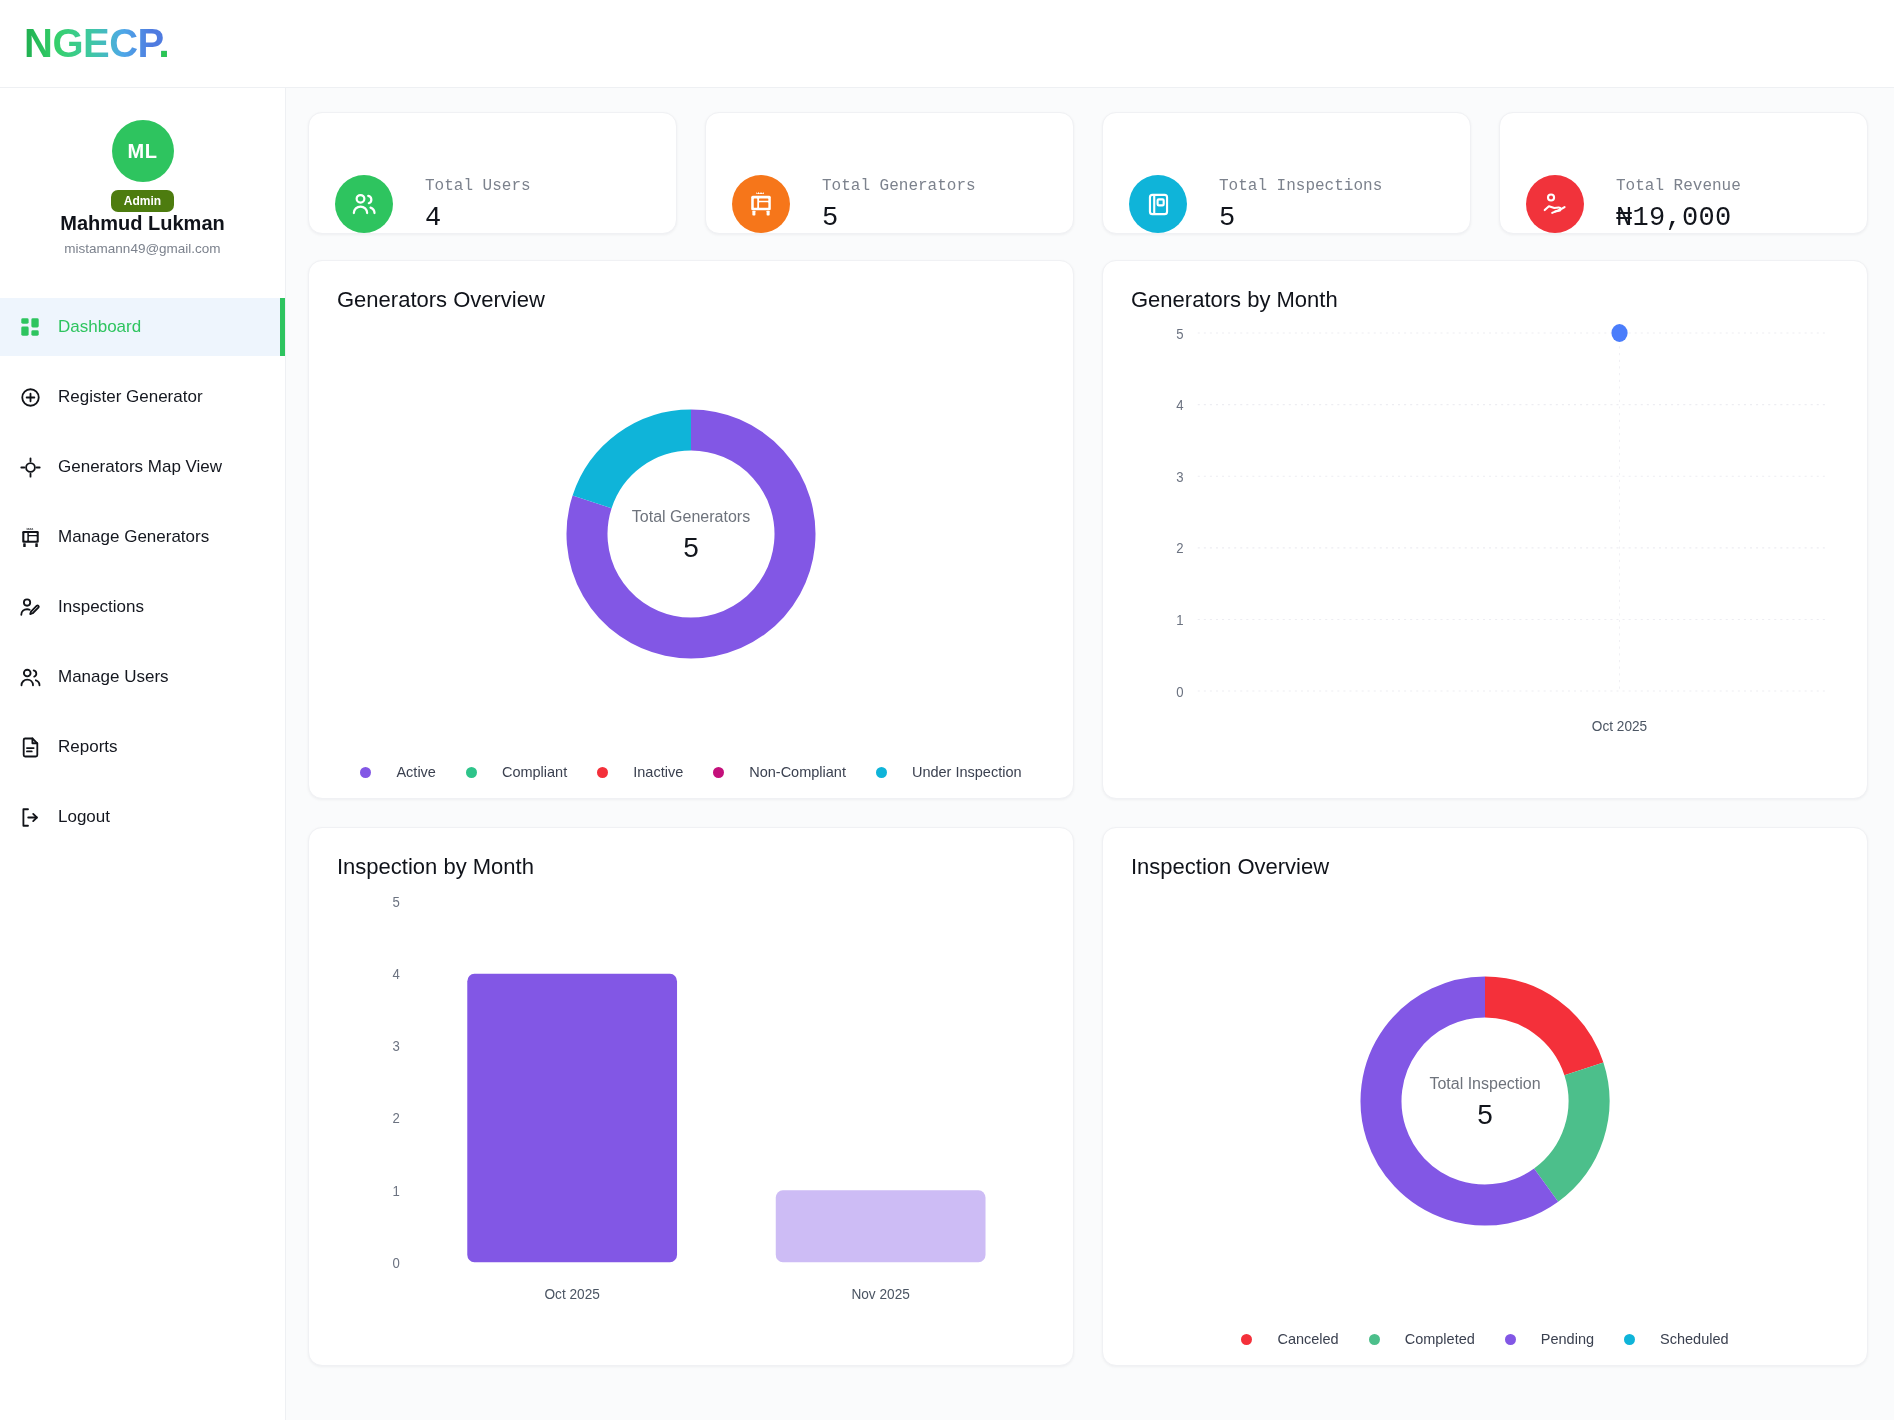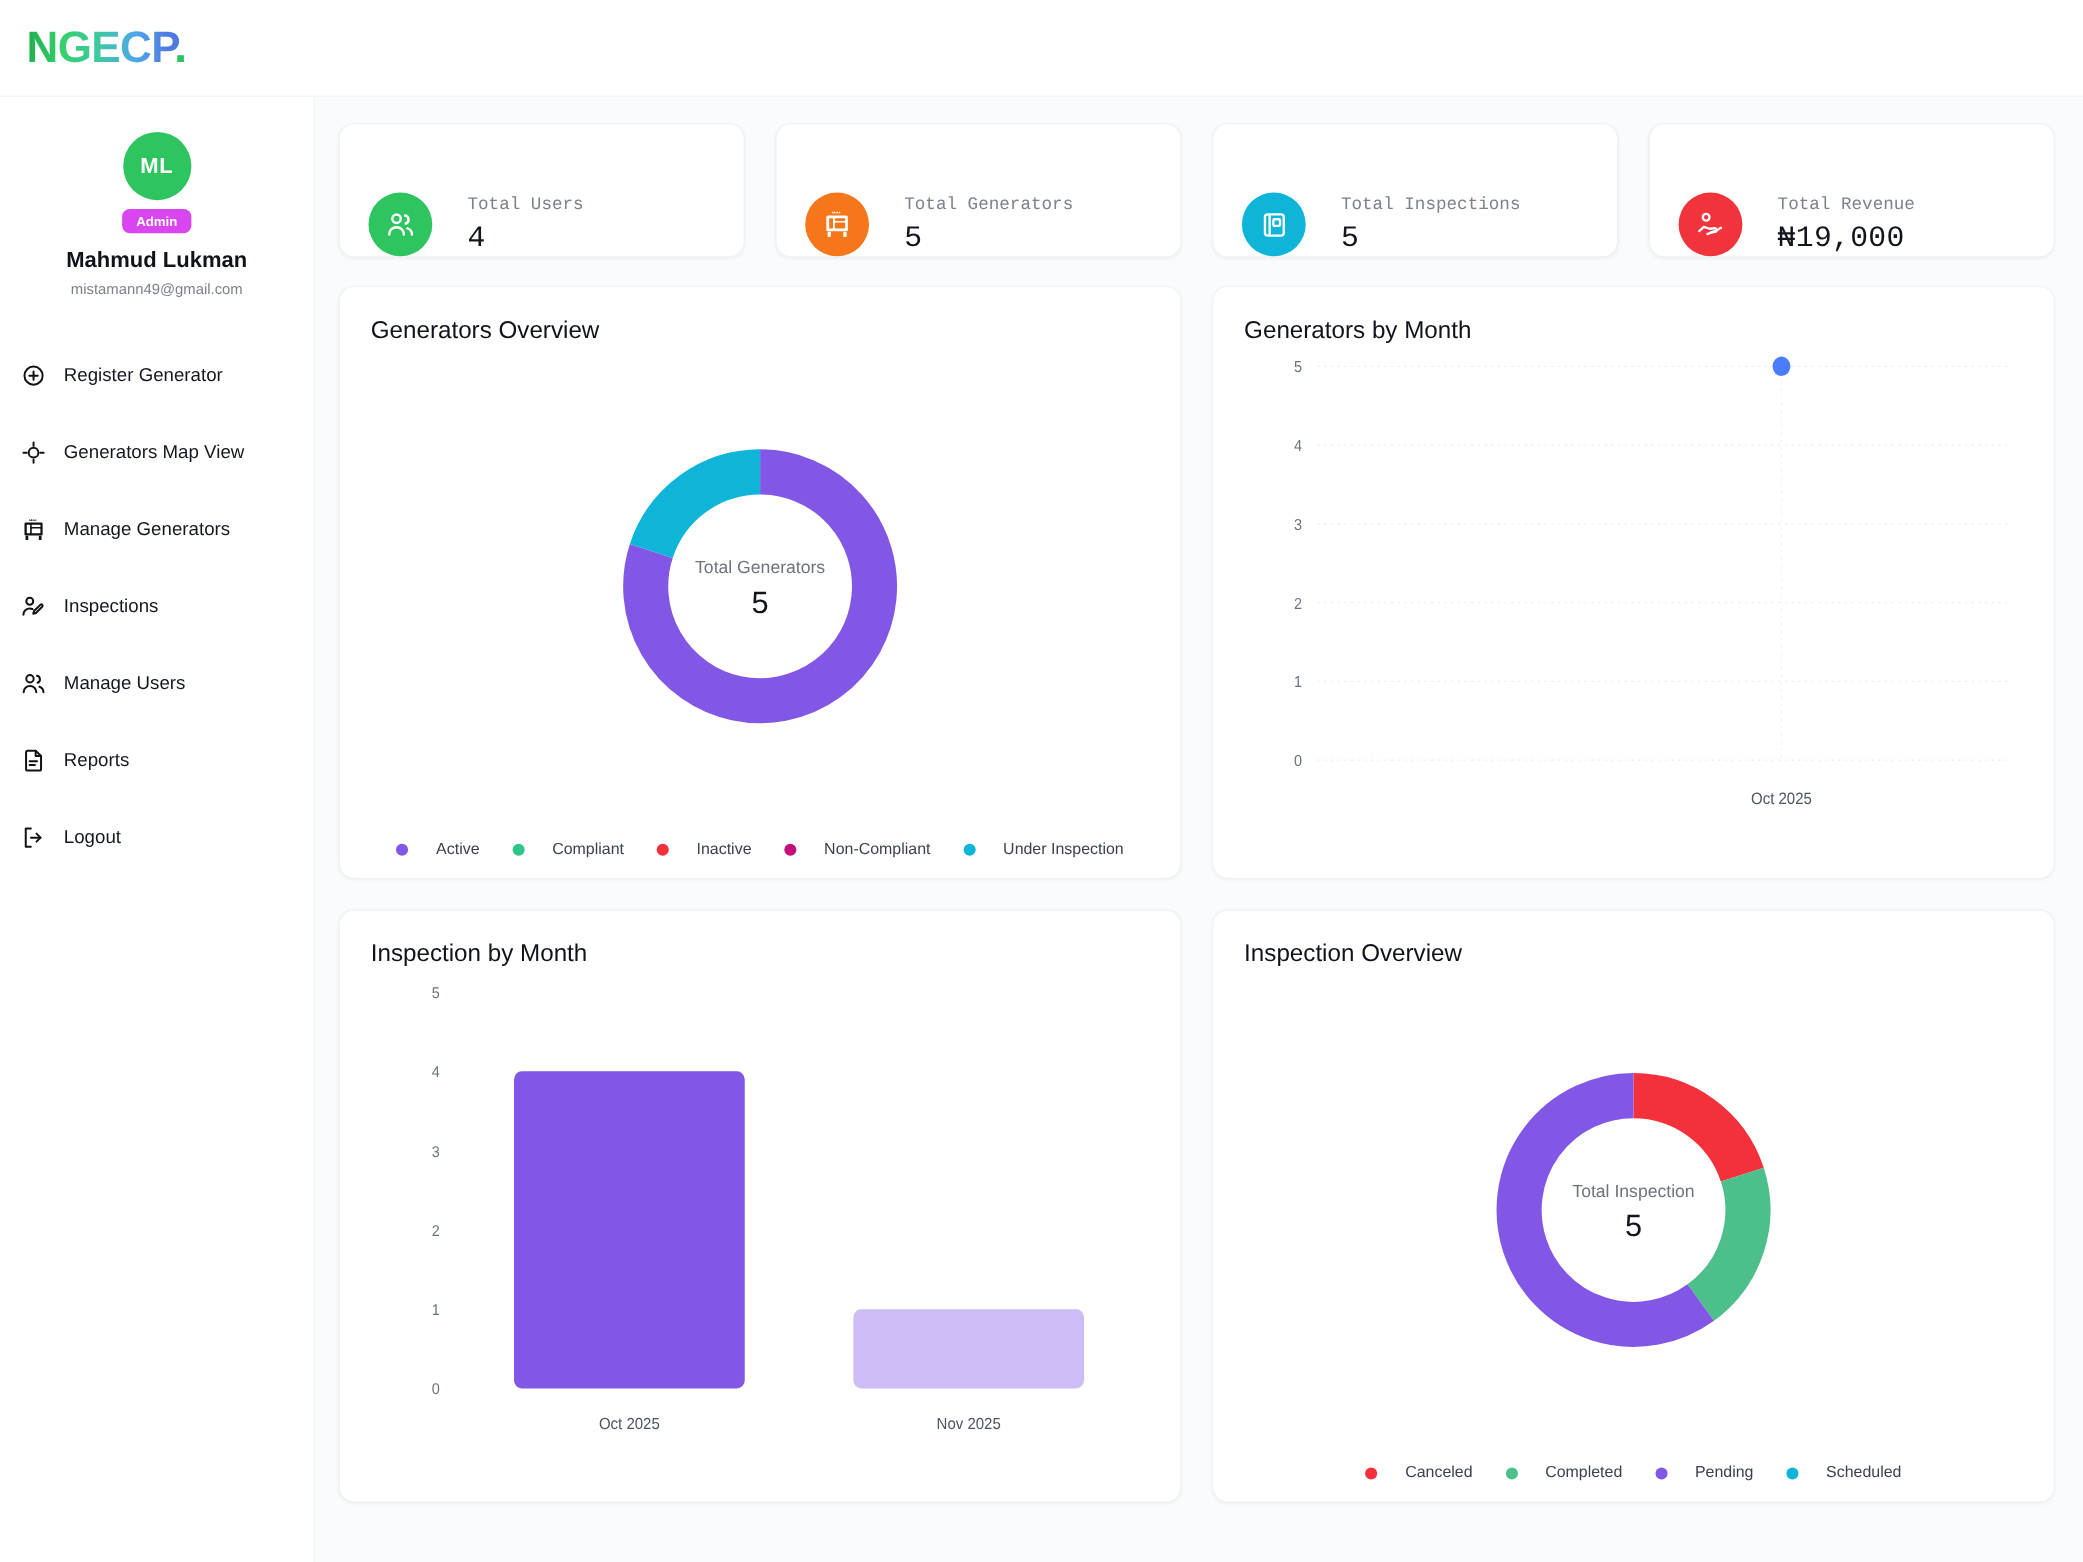--- a/index.html
+++ b/index.html
@@ -48,23 +48,23 @@
   }
   .profile { text-align: center; padding: 8px 0 26px; }
   .avatar {
     width: 62px; height: 62px; border-radius: 50%;
     background: #2ec45f; color: #fff;
     display: flex; align-items: center; justify-content: center;
     font-size: 20px; font-weight: 700; letter-spacing: 0.5px;
     margin: 0 auto 8px;
   }
   .role-badge {
-    display: inline-block; background: #d946ef; color: #fff;
+    display: inline-block; background: #4d7c0f; color: #fff;
     font-size: 12px; font-weight: 700; border-radius: 7px;
-    padding: 4px 13px; margin-bottom: 14px;
+    padding: 4px 13px; 
   }
   .profile-name { font-size: 20px; font-weight: 700; color: #10131a; margin-bottom: 6px; }
   .profile-email { font-size: 13.5px; color: #7c828d; }
 
   .nav { margin-top: 16px; }
   .nav-item {
     display: flex; align-items: center; gap: 15px;
     height: 58px; padding-left: 17px;
     font-size: 17px; color: #14171f;
     cursor: pointer; position: relative;
@@ -159,20 +159,31 @@
   <aside class="sidebar">
     <div class="profile">
       <div class="avatar">ML</div>
       <div><span class="role-badge">Admin</span></div>
       <div class="profile-name">Mahmud Lukman</div>
       <div class="profile-email">mistamann49@gmail.com</div>
     </div>
 
     <nav class="nav">
 
+      <div class="nav-item active">
+        <span class="nav-icon">
+          <svg width="22" height="22" viewBox="0 0 24 24" fill="#2ec45f">
+              <rect x="2.5" y="2.5" width="8" height="6" rx="1.6"></rect>
+              <rect x="13.5" y="2.5" width="8" height="10" rx="1.6"></rect>
+              <rect x="2.5" y="11.5" width="8" height="10" rx="1.6"></rect>
+              <rect x="13.5" y="15.5" width="8" height="6" rx="1.6"></rect>
+            </svg>
+        </span>
+        <span>Dashboard</span>
+      </div>
 
       <div class="nav-item">
         <span class="nav-icon">
           <svg width="23" height="23" viewBox="0 0 24 24" fill="none" stroke="#111318" stroke-width="1.9" stroke-linecap="round">
               <circle cx="12" cy="12" r="8.6"></circle>
               <path d="M12 8v8M8 12h8"></path>
             </svg>
         </span>
         <span>Register Generator</span>
       </div>

